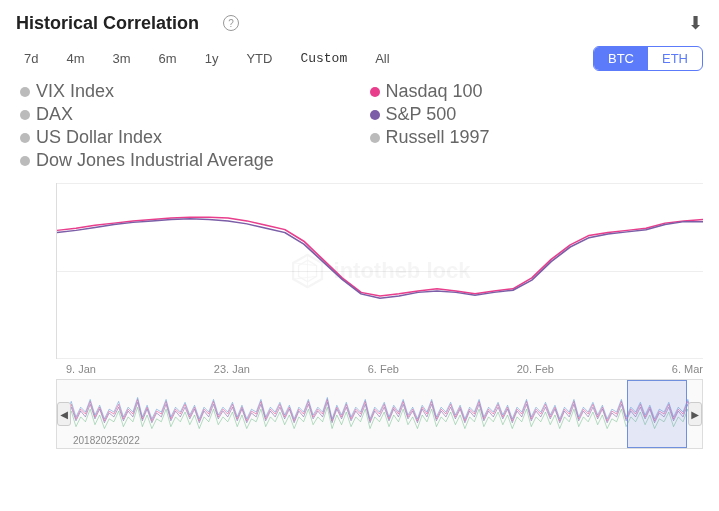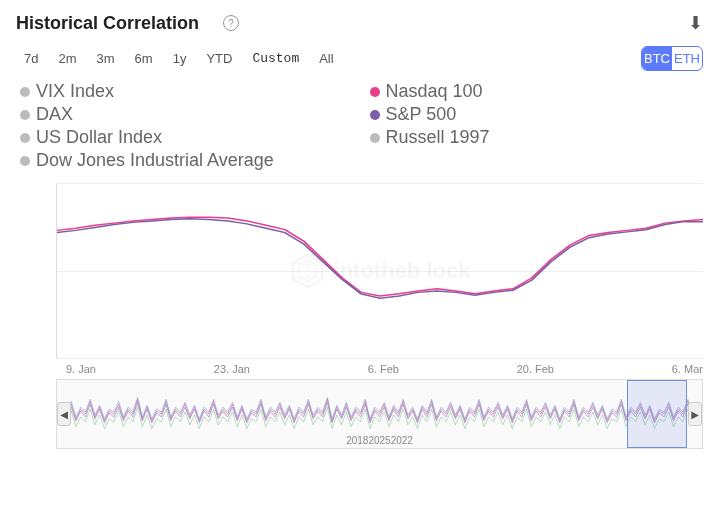--- a/index.html
+++ b/index.html
@@ -49,21 +49,21 @@
       font-size: 18px;
     }
     .time-controls {
       display: flex;
       align-items: center;
       justify-content: space-between;
       margin-bottom: 10px;
     }
     .time-buttons {
       display: flex;
-      gap: 4px;
+      gap: 12px;
     }
     .time-btn {
       padding: 4px 8px;
       font-size: 13px;
       color: #555;
       background: none;
       border: none;
       cursor: pointer;
       border-radius: 4px;
     }
@@ -72,21 +72,21 @@
       font-weight: 500;
       font-family: Liberation Mono, monospace;
     }
     .asset-toggle {
       display: flex;
       border: 1.5px solid #5b7bfa;
       border-radius: 6px;
       overflow: hidden;
     }
     .asset-btn {
-      padding: 4px 2px;
+      padding: 4px 14px;
       font-size: 13px;
       cursor: pointer;
       border: none;
       background: none;
       color: #5b7bfa;
       text-align: right;
     }
     .asset-btn.active {
       background: #5b7bfa;
       color: #fff;
@@ -207,21 +207,21 @@
       cursor: pointer;
       font-size: 10px;
       color: #555;
     }
     .mini-year-labels {
       position: absolute;
       bottom: 2px;
       left: 0;
       right: 0;
       display: flex;
-      justify-content: center;
+      justify-content: flex-start;
       padding: 0 16px;
     }
     .mini-year-label {
       font-size: 10px;
       color: #888;
     }
     .selection-box {
       position: absolute;
       right: 15px;
       top: 0;
@@ -245,21 +245,21 @@
     <div class="header-left">
       <span class="title">Historical Correlation</span>
       <span class="help-icon">?</span>
     </div>
     <span class="download-icon">⬇</span>
   </div>
 
   <div class="time-controls">
     <div class="time-buttons">
       <button class="time-btn">7d</button>
-      <button class="time-btn">2m</button>
+      <button class="time-btn">4m</button>
       <button class="time-btn">3m</button>
       <button class="time-btn">6m</button>
       <button class="time-btn">1y</button>
       <button class="time-btn">YTD</button>
       <button class="time-btn active">Custom</button>
       <button class="time-btn">All</button>
     </div>
     <div class="asset-toggle">
       <button class="asset-btn active">BTC</button>
       <button class="asset-btn">ETH</button>

